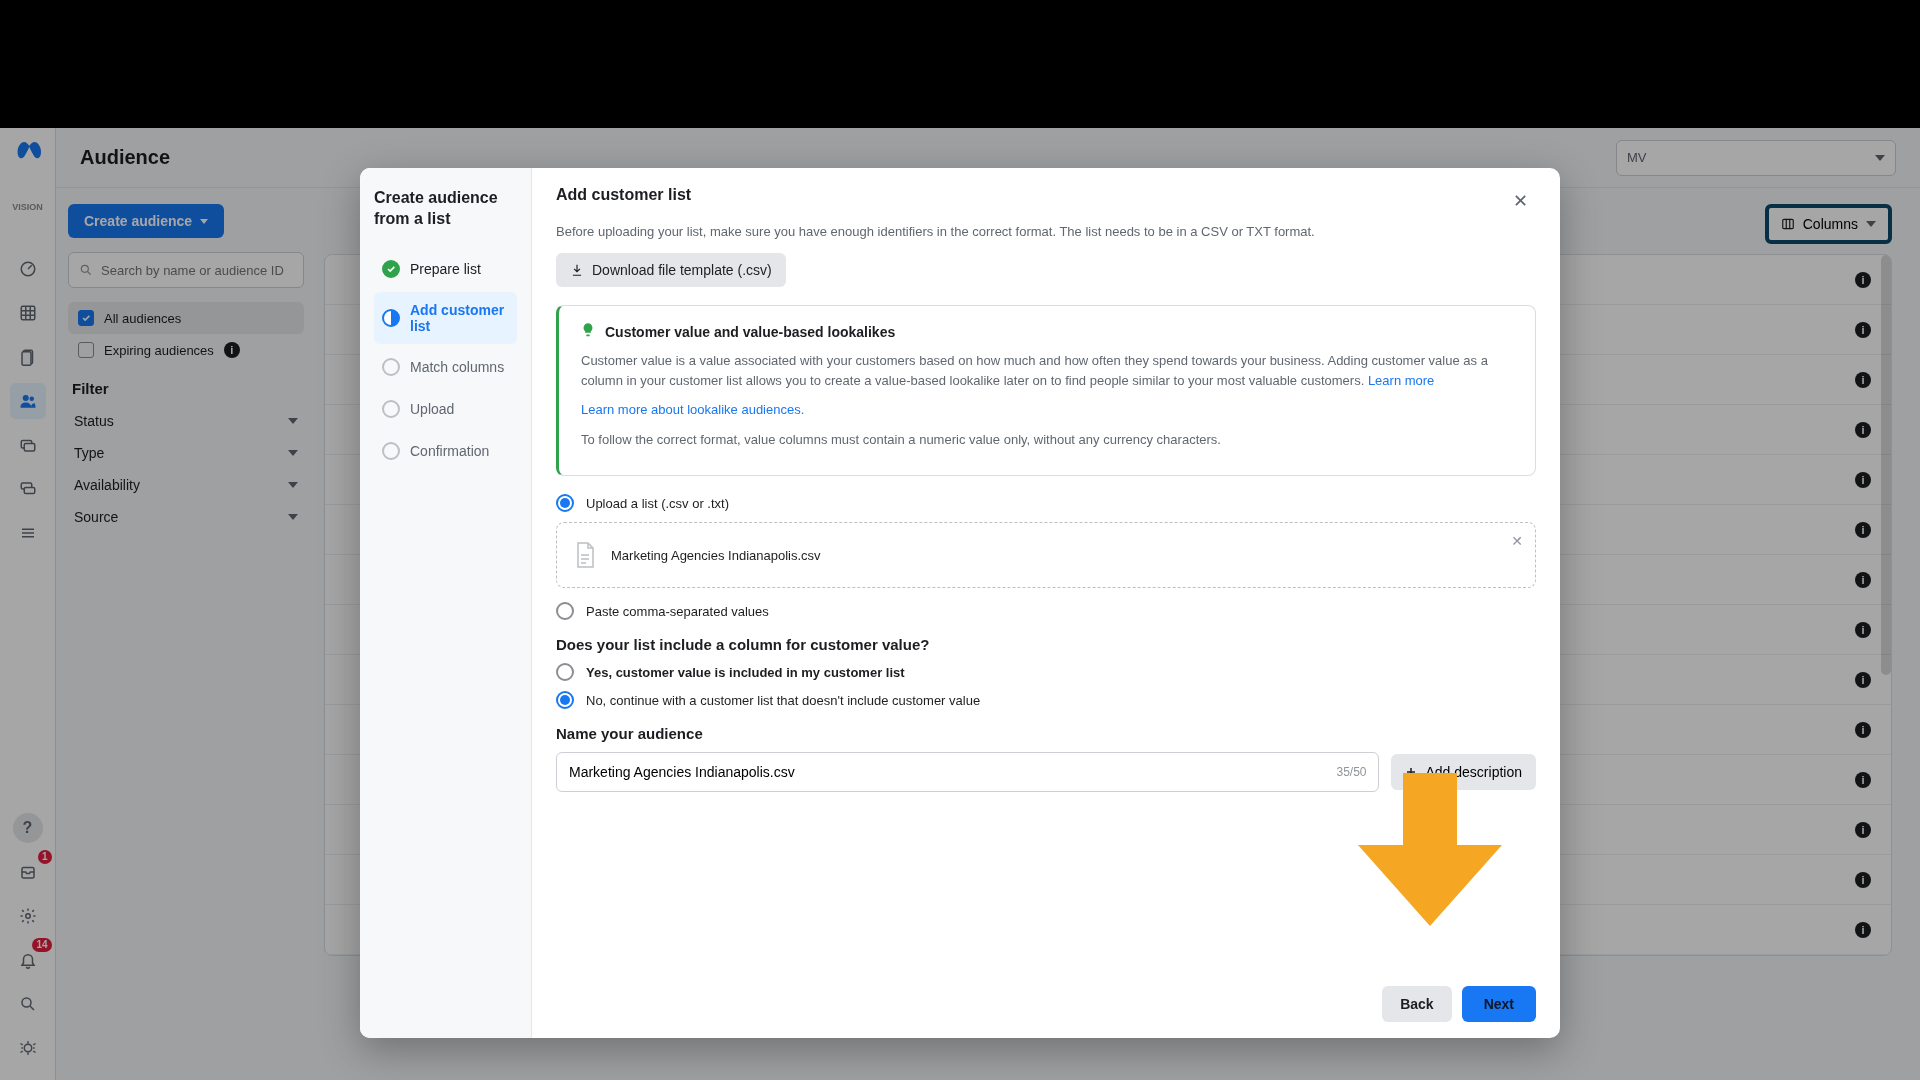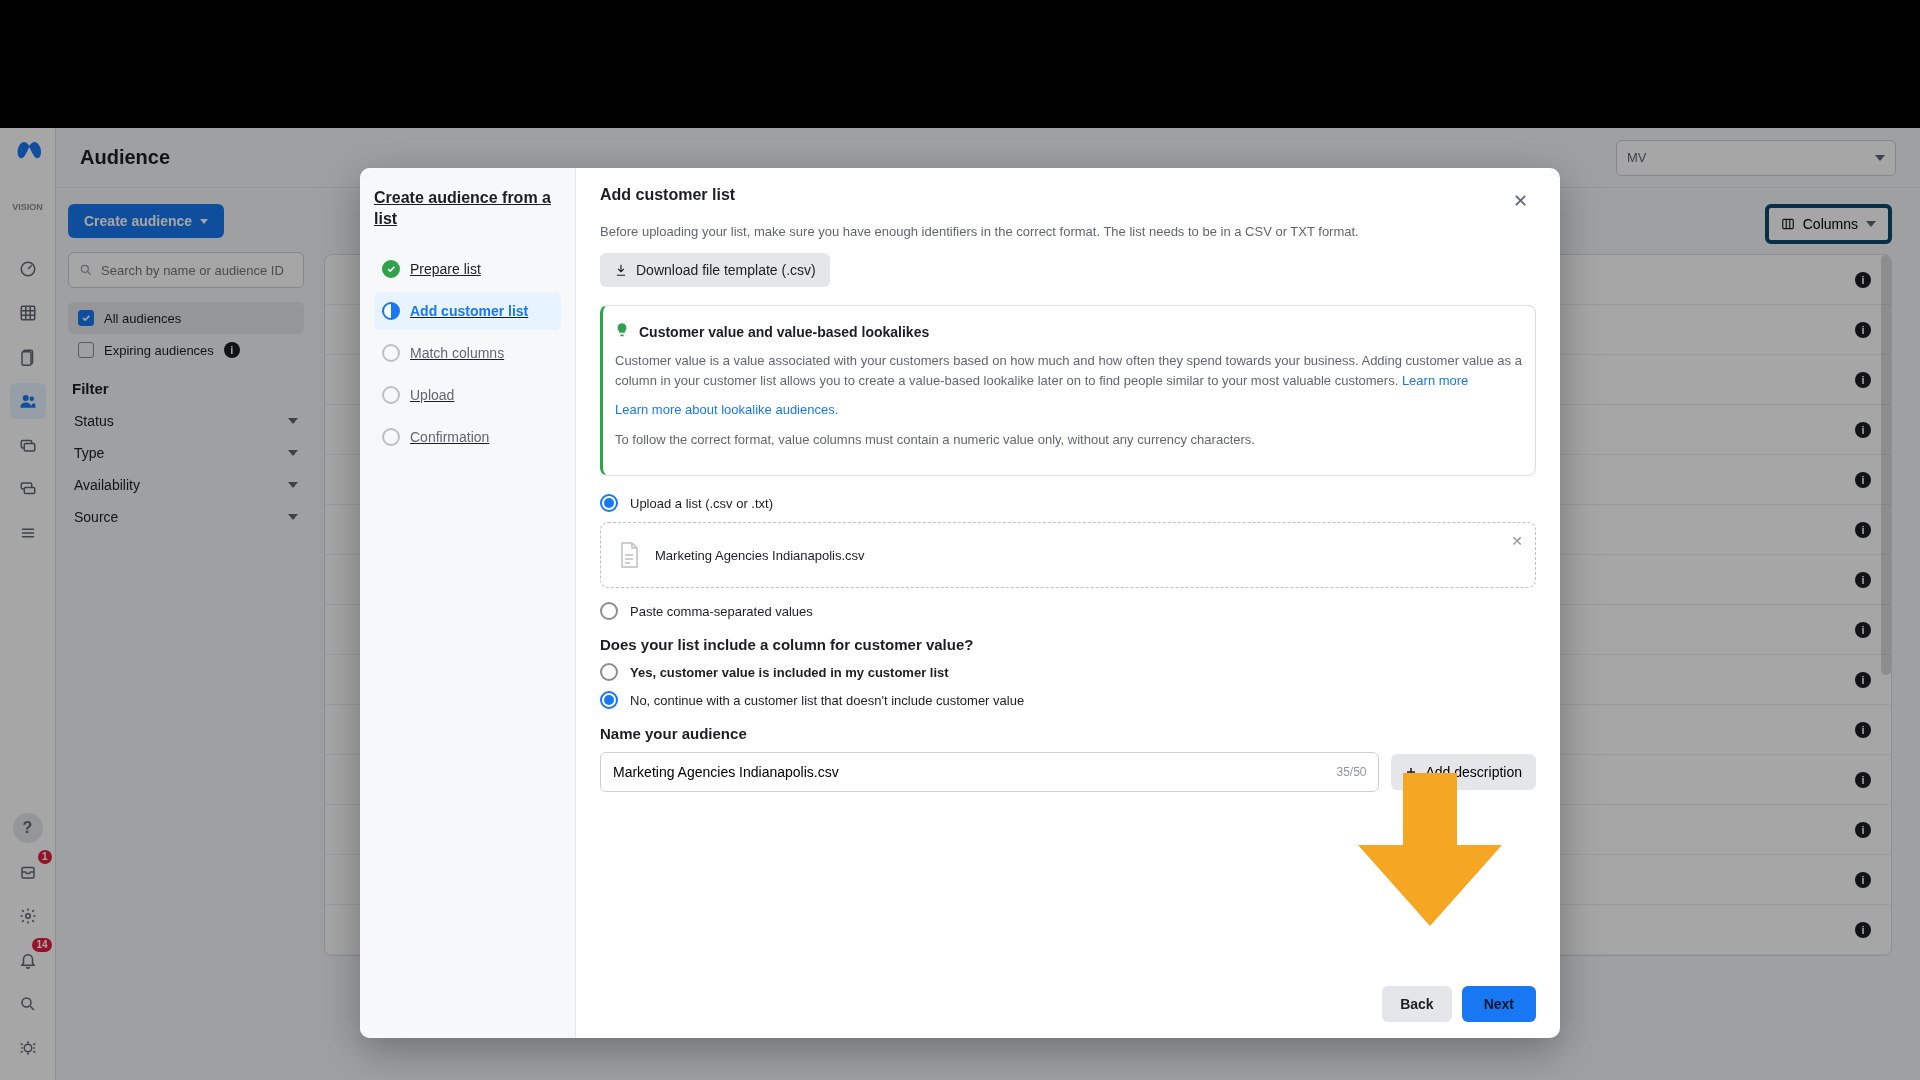--- a/index.html
+++ b/index.html
@@ -48,36 +48,36 @@
 .columns-btn { background:#fff; border:4px solid #0c4a6e; border-radius:6px; padding:8px 12px; display:flex; align-items:center; gap:8px; font-size:14px; cursor:pointer;}
 .table { background:#fff; border:1px solid #dadde1; border-radius:8px; overflow:hidden;}
 .table-row { height:50px; border-bottom:1px solid #eceff1; display:flex; align-items:center; justify-content:flex-end; padding:0 20px;}
 .table-row:last-child { border-bottom:none; }
 .table-scroll { position:relative; }
 .scrollbar-fake { position:absolute; right:0; top:0; bottom:0; width:10px; background:rgba(0,0,0,0.15); border-radius:5px;}
 
 
 .overlay { position:absolute; inset:0; background:rgba(0,0,0,0.35); display:flex; align-items:flex-start; justify-content:center; padding-top:40px;}
 .modal { width:1200px; max-width:95%; background:#fff; border-radius:10px; box-shadow:0 12px 40px rgba(0,0,0,0.3); display:flex; height:870px; overflow:hidden; position:relative;}
-.wizard { width:216px; background:#f7f8fa; border-right:1px solid #e4e6e9; padding:20px 14px;text-decoration:underline;}
+.wizard { width:172px; background:#f7f8fa; border-right:1px solid #e4e6e9; padding:20px 14px;}
 .wizard-title { font-size:16px; font-weight:700; margin-bottom:20px; line-height:1.3;}
 .step { display:flex; align-items:center; gap:10px; padding:10px 8px; font-size:14px; color:#606770; border-radius:6px; margin-bottom:4px;}
 .step.done { color:#1c1e21; }
 .step.active { color:#1877f2; background:#e7f3ff; font-weight:600;}
 .step-circle { width:18px; height:18px; border-radius:50%; border:2px solid #bcc0c4; flex-shrink:0;}
 .step.done .step-circle { background:#31a24c; border-color:#31a24c; display:flex; align-items:center; justify-content:center;}
 .step.active .step-circle { border-color:#1877f2; background:conic-gradient(#1877f2 0 50%, #fff 50% 100%);}
 .modal-main { flex:1; display:flex; flex-direction:column;}
 .modal-header { padding:18px 24px 4px 24px; display:flex; justify-content:space-between; align-items:flex-start;}
 .modal-header h2 { font-size:16px; font-weight:700;}
 .close-x { cursor:pointer; font-size:18px; color:#606770; padding:4px 8px;}
 .modal-body { padding:4px 24px 20px 24px; flex:1; overflow-y:auto;}
 .sub-text { font-size:13px; color:#606770; margin-bottom:14px;}
 .dl-btn { background:#e4e6e9; border:none; border-radius:6px; padding:9px 14px; font-size:14px; display:flex; align-items:center; gap:8px; cursor:pointer; color:#1c1e21;}
-.info-card { border:1px solid #dadde1; border-left:3px solid #31a24c; border-radius:8px; padding:16px 12px; margin:18px 0; }
+.info-card { border:1px solid #dadde1; border-left:3px solid #31a24c; border-radius:8px; padding:16px 22px; margin:18px 0; }
 .info-card .info-head { display:flex; gap:10px; align-items:center; font-weight:700; font-size:14px; margin-bottom:10px;}
 .info-card p { font-size:13px; color:#606770; line-height:1.5; margin-bottom:10px;}
 .info-card a { color:#1877f2; text-decoration:none; }
 .radio-row { display:flex; align-items:center; gap:12px; margin:10px 0;}
 .radio-circle { width:18px; height:18px; border-radius:50%; border:2px solid #8a8d91; display:flex; align-items:center; justify-content:center; cursor:pointer;}
 .radio-circle.sel { border-color:#1877f2; }
 .radio-circle.sel::after { content:''; width:10px; height:10px; background:#1877f2; border-radius:50%;}
 .file-drop { border:1px dashed #bcc0c4; border-radius:8px; padding:18px 16px; display:flex; align-items:center; gap:14px; position:relative; margin:6px 0 14px 0;}
 .file-drop .file-remove { position:absolute; right:12px; top:10px; color:#90949c; cursor:pointer; font-size:14px;}
 .section-title { font-size:15px; font-weight:700; margin:16px 0 10px 0;}

